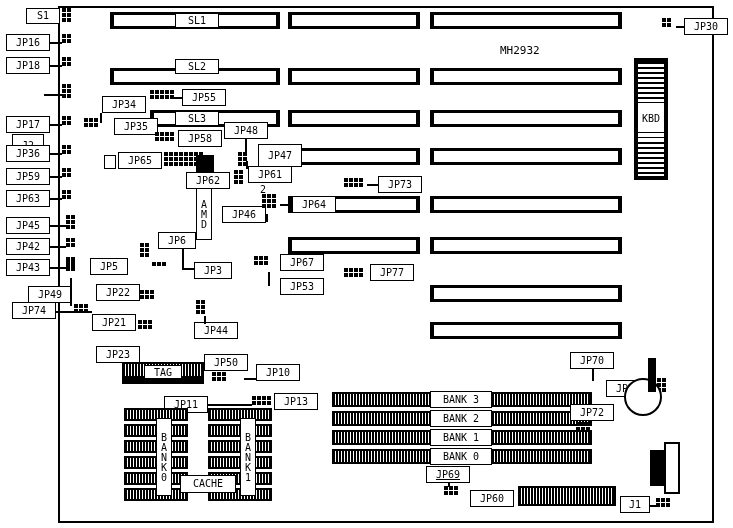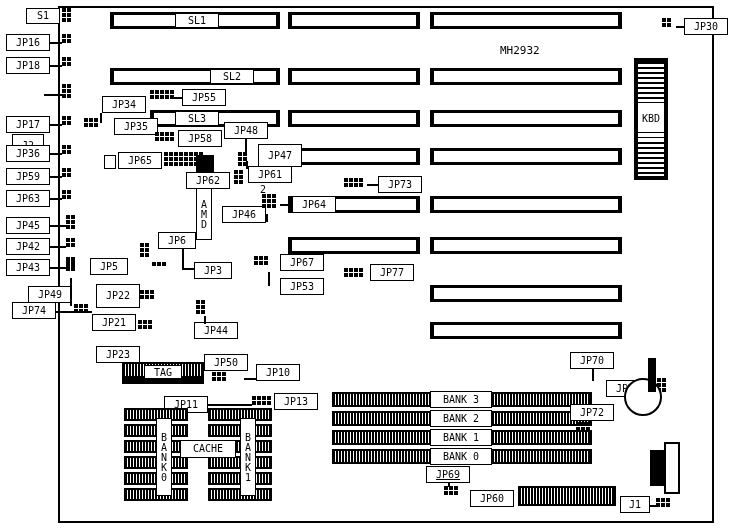--- a/index.html
+++ b/index.html
@@ -217,21 +217,21 @@
   <div class="slot" style="left:288px;top:12px;width:132px;height:17px;">
       <i></i>
     </div>
   <div class="slot" style="left:430px;top:12px;width:192px;height:17px;">
       <i></i>
     </div>
 
   <div class="slot" style="left:110px;top:68px;width:170px;height:17px;">
       <i></i>
     </div>
-  <div class="lbl" style="left:175px;top:69px;width:44px;height:15px;border:1.5px solid #000;margin-left:35px;">SL2</div>
+  <div class="lbl" style="left:175px;top:59px;width:44px;height:15px;border:1.5px solid #000;">SL2</div>
   <div class="slot" style="left:288px;top:68px;width:132px;height:17px;">
       <i></i>
     </div>
   <div class="slot" style="left:430px;top:68px;width:192px;height:17px;">
       <i></i>
     </div>
 
   <div class="slot" style="left:150px;top:110px;width:130px;height:17px;">
       <i></i>
     </div>
@@ -459,21 +459,21 @@
       <span></span>
       <span></span>
       <span></span>
       <span></span>
       <span></span>
     </div>
   <div class="lbl" style="left:370px;top:264px;width:44px;height:17px;">JP77</div>
   <div class="lbl" style="left:280px;top:278px;width:44px;height:17px;">JP53</div>
   <div class="line" style="left:268px;top:272px;width:1.5px;height:14px;"></div>
 
-  <div class="lbl" style="left:96px;top:284px;width:44px;height:24px;">JP22</div>
+  <div class="lbl" style="left:96px;top:284px;width:44px;height:17px;">JP22</div>
   <div class="pins" style="left:140px;top:290px;grid-template-columns:repeat(3,4px);grid-template-rows:repeat(2,4px);">
       <span></span>
       <span></span>
       <span></span>
       <span></span>
       <span></span>
       <span></span>
     </div>
 
   <div class="lbl" style="left:92px;top:314px;width:44px;height:17px;">JP21</div>
@@ -564,21 +564,21 @@
       <div class="teeth"></div>
     </div>
   <div class="socket" style="left:208px;top:472px;width:64px;height:13px;">
       <div class="teeth"></div>
     </div>
   <div class="socket" style="left:208px;top:488px;width:64px;height:13px;">
       <div class="teeth"></div>
     </div>
   <div class="vtext" style="left:240px;top:418px;width:14px;height:76px;background:#fff;border:1.5px solid #000;">BANK1</div>
 
-  <div class="lbl" style="left:180px;top:440px;width:56px;height:18px;">CACHE</div>
+  <div class="lbl" style="left:180px;top:475px;width:56px;height:18px;">CACHE</div>
 
   <div class="socket" style="left:332px;top:392px;width:260px;height:15px;">
       <div class="teeth"></div>
     </div>
   <div class="bankbox" style="left:430px;top:391px;width:62px;height:17px;">BANK 3</div>
 
   <div class="socket" style="left:332px;top:411px;width:260px;height:15px;">
       <div class="teeth"></div>
     </div>
   <div class="bankbox" style="left:430px;top:410px;width:62px;height:17px;">BANK 2</div>

